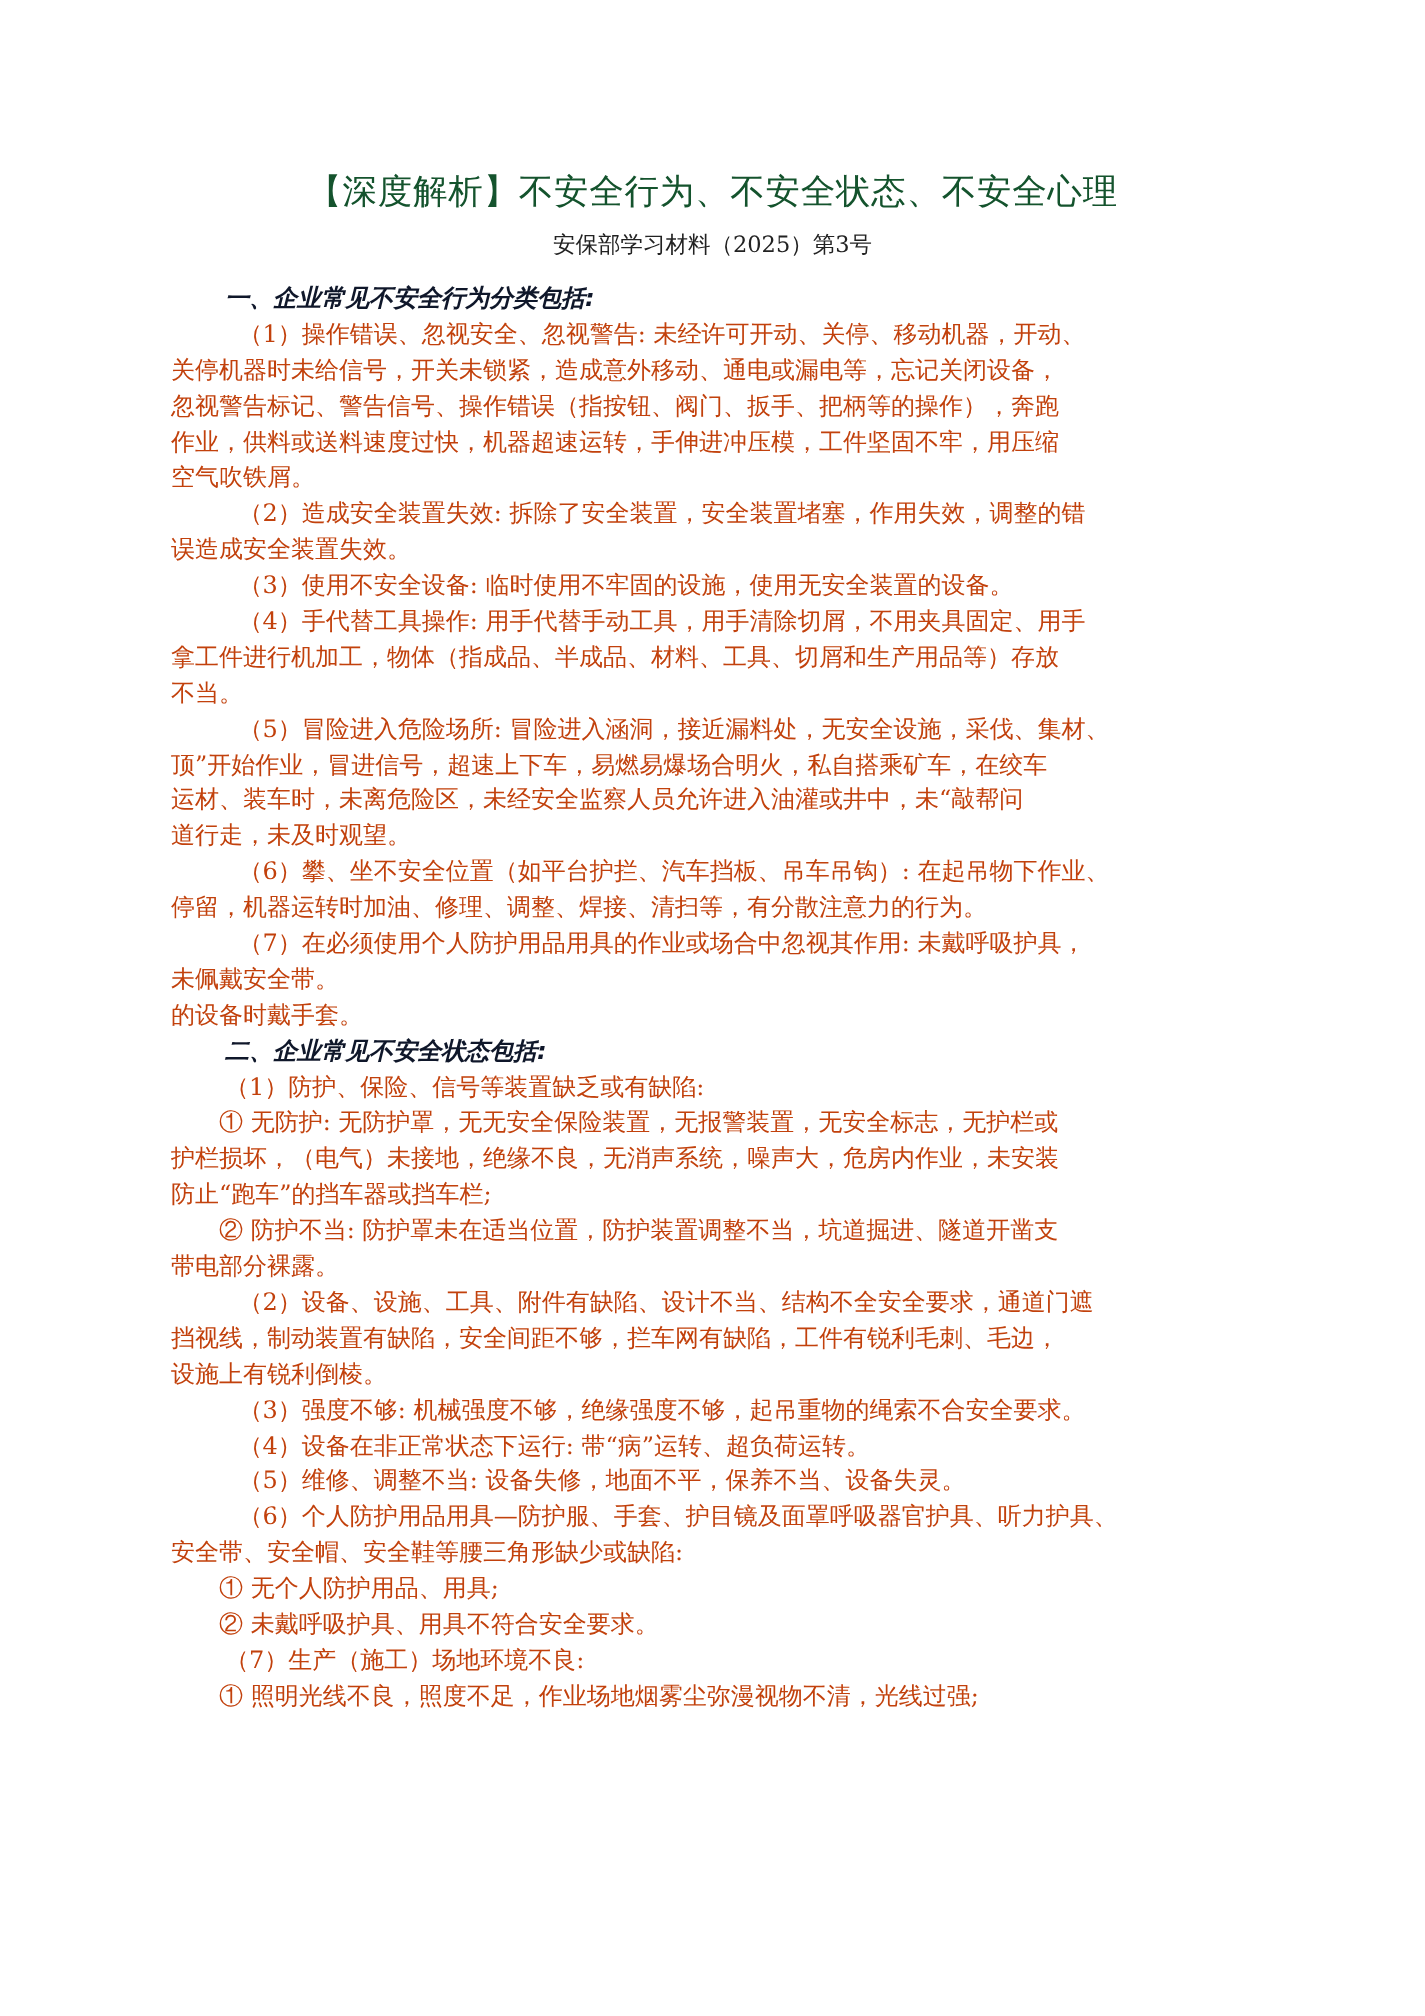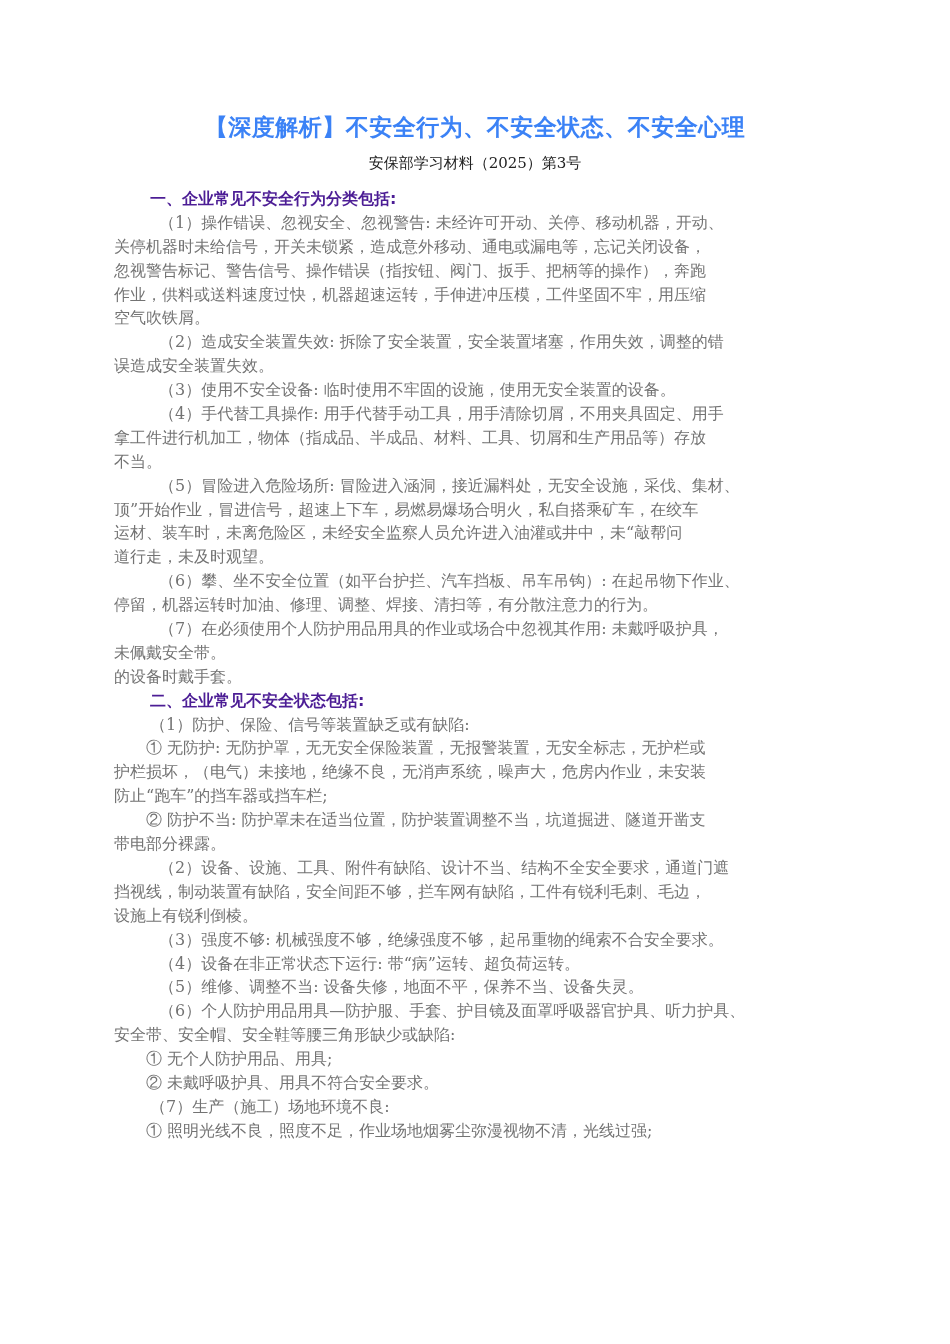--- a/index.html
+++ b/index.html
@@ -1,33 +1,33 @@
 <!DOCTYPE html>
 <html><head>
 <meta charset="utf-8">
 <style>
   html, body { margin: 0; padding: 0; background: #ffffff; }
   body { width: 950px; height: 1344px; position: relative; overflow: hidden; color: #111; }
   .page { position: absolute; left: 0; top: 0; width: 950px; height: 1344px; background: #fff; }
   .title {
     position: absolute; left: 0; width: 950px; top: 112px; text-align: center;
-    font-family: "DejaVu Sans", sans-serif; font-weight: bold; font-size: 23px; letter-spacing: 0.5px; color: #3b82f6;
+    font-family: "DejaVu Sans", sans-serif; font-weight: normal; font-size: 23px; letter-spacing: 0.5px; color: #14532d;
   }
   .subtitle {
     position: absolute; left: 0; width: 950px; top: 154px; text-align: center;
     font-family: "DejaVu Serif", serif; font-size: 15px; color: #222;
   }
   .body { position: absolute; left: 114px; top: 187px; width: 730px; }
   .line {
     font-family: "DejaVu Serif", serif; font-size: 16px; line-height: 23.9px; height: 23.9px;
-    white-space: nowrap; color: #737373;
+    white-space: nowrap; color: #c2410c;
   }
   .line.indent { padding-left: 45px; }
   .line.indent-s { padding-left: 36px; }
-  .line.indent-h { padding-left: 36px; font-family: "DejaVu Sans", sans-serif; font-weight: bold; color: #4c1d95; }
+  .line.indent-h { padding-left: 36px; font-family: "DejaVu Sans", sans-serif; font-weight: bold; color: #0f172a; font-style: italic; }
   .line.indent-c { padding-left: 32px; }
 </style>
 </head>
 <body>
 
 <div class="page">
   <div class="title">【深度解析】不安全行为、不安全状态、不安全心理</div>
   <div class="subtitle">安保部学习材料（2025）第3号</div>
   <div class="body" id="doc-body">
       <div class="line indent-h">一、企业常见不安全行为分类包括:</div>

